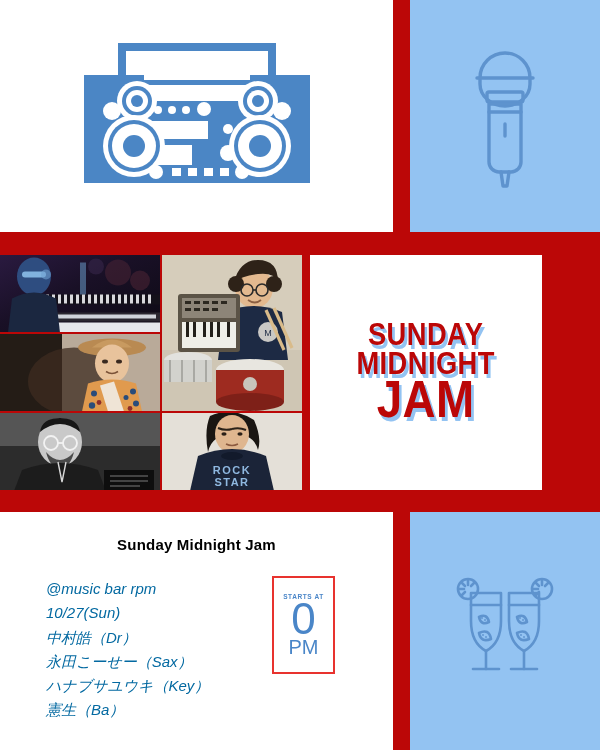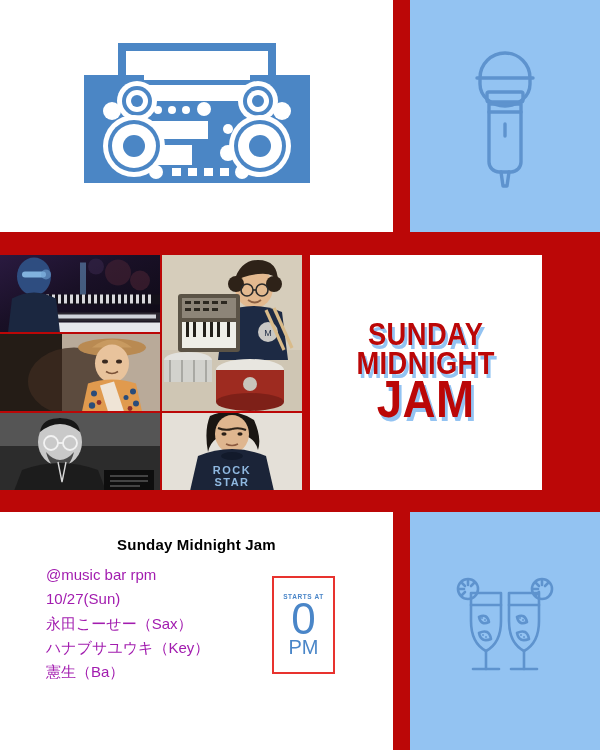--- a/index.html
+++ b/index.html
@@ -69,24 +69,25 @@
 
   #info-heading{
     text-align:center;
     color:#000000;
     font-weight:bold;
     font-size:15px;
     margin:24px 0 0 0;
     letter-spacing:0.2px;
   }
   #info-lines{
-    margin:10px 0 0 46px;
-    color:#a21caf;
+    margin:24px 0 0 46px;
+    color:#0369a1;
     font-size:15px;
     line-height:1.62;
+    font-style:italic;
   }
   #info-lines div{white-space:nowrap;}
 
   #starts-box{
     position:absolute;
     left:272px;top:576px;width:63px;height:98px;
     border:2.5px solid #E8322E;
     box-sizing:border-box;
     background:#FFFFFF;
     display:flex;flex-direction:column;
@@ -388,20 +389,21 @@
         <div class="tline t3">JAM</div>
       </div>
     </div>
   </div>
 
   <div class="panel white" id="info-panel">
     <div id="info-heading">Sunday Midnight Jam</div>
     <div id="info-lines">
       <div>@music bar rpm</div>
       <div>10/27(Sun)</div>
+      <div>中村皓（Dr）</div>
       <div>永田こーせー（Sax）</div>
       <div>ハナブサユウキ（Key）</div>
       <div>憲生（Ba）</div>
     </div>
   </div>
 
   <div id="starts-box">
     <div id="starts-label">STARTS AT</div>
     <div id="starts-hour">0</div>
     <div id="starts-ampm">PM</div>

